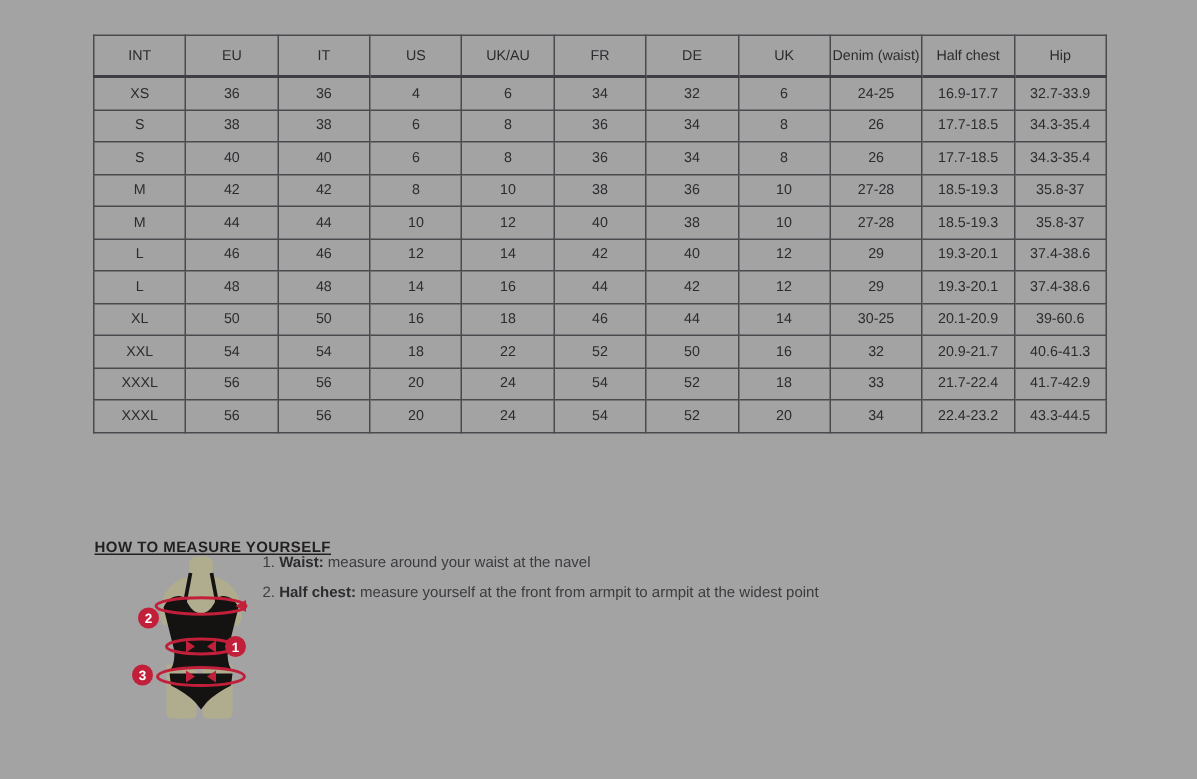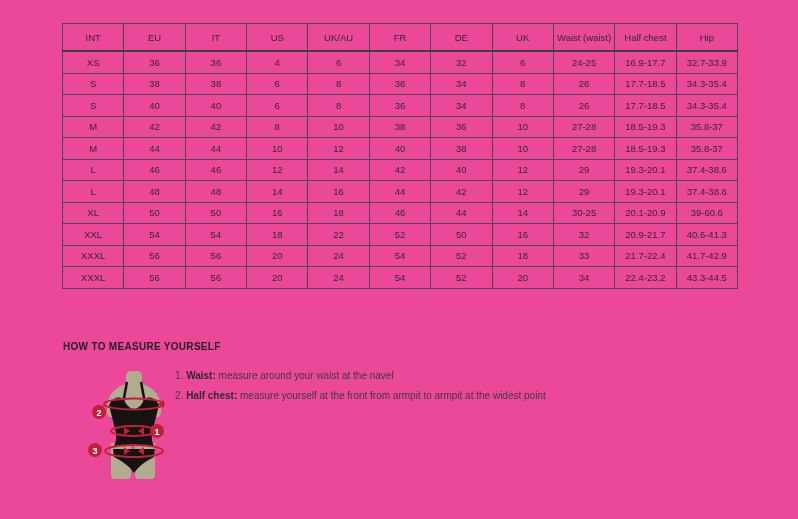--- a/index.html
+++ b/index.html
@@ -4,44 +4,45 @@
 <style>
   html, body { margin: 0; padding: 0; }
   body {
     width: 798px; height: 519px;
     background: #ffffff;
     font-family: "Liberation Sans", sans-serif;
     position: relative;
     color: #2c2c30;
     overflow: hidden;
   }
-  .page { position: absolute; inset: 0; background: #ec4899; }
+  .page { position: absolute; inset: 0; background: #a3a3a3; }
 
   
   table.size-chart {
     position: absolute; left: 62px; top: 23px; width: 676px;
     border-collapse: collapse; table-layout: fixed;
     font-size: 9.5px; color: #2c2c30;
     border: 1px solid #28282b;
   }
   .size-chart th {
     height: 26px; font-weight: 400;
     border: 1px solid #4a4a4e; border-bottom: 2px solid #3f3f43;
     text-align: center; padding: 0;
   }
   .size-chart td {
     height: 20.5px; text-align: center; vertical-align: middle;
     border: 1px solid #4a4a4e; padding: 0;
   }
 
   
   .guide-title {
-    position: absolute; left: 63px; top: 341px; margin: 0;
+    position: absolute; left: 63px; top: 360px; margin: 0;
     font-size: 10px; font-weight: bold; letter-spacing: 0.3px;
     color: #221f20;
+    text-decoration: underline;
   }
   .steps {
     position: absolute; left: 175px; top: 366px; margin: 0; padding: 0;
     list-style: none; font-size: 10px; color: #3b3b40;
   }
   .steps li { line-height: 20px; white-space: nowrap; }
   .steps b { color: #2c2c30; }
 
   .figure-wrap { position: absolute; left: 83px; top: 369px; width: 120px; height: 112px; }
   .skin    { fill: var(--skin); }
@@ -64,21 +65,21 @@
     <thead>
       <tr id="chart-head">
           <th>INT</th>
           <th>EU</th>
           <th>IT</th>
           <th>US</th>
           <th>UK/AU</th>
           <th>FR</th>
           <th>DE</th>
           <th>UK</th>
-          <th>Waist (waist)</th>
+          <th>Denim (waist)</th>
           <th>Half chest</th>
           <th>Hip</th>
         </tr>
     </thead>
     <tbody id="chart-body">
         <tr>
           <td>XS</td>
           <td>36</td>
           <td>36</td>
           <td>4</td>

